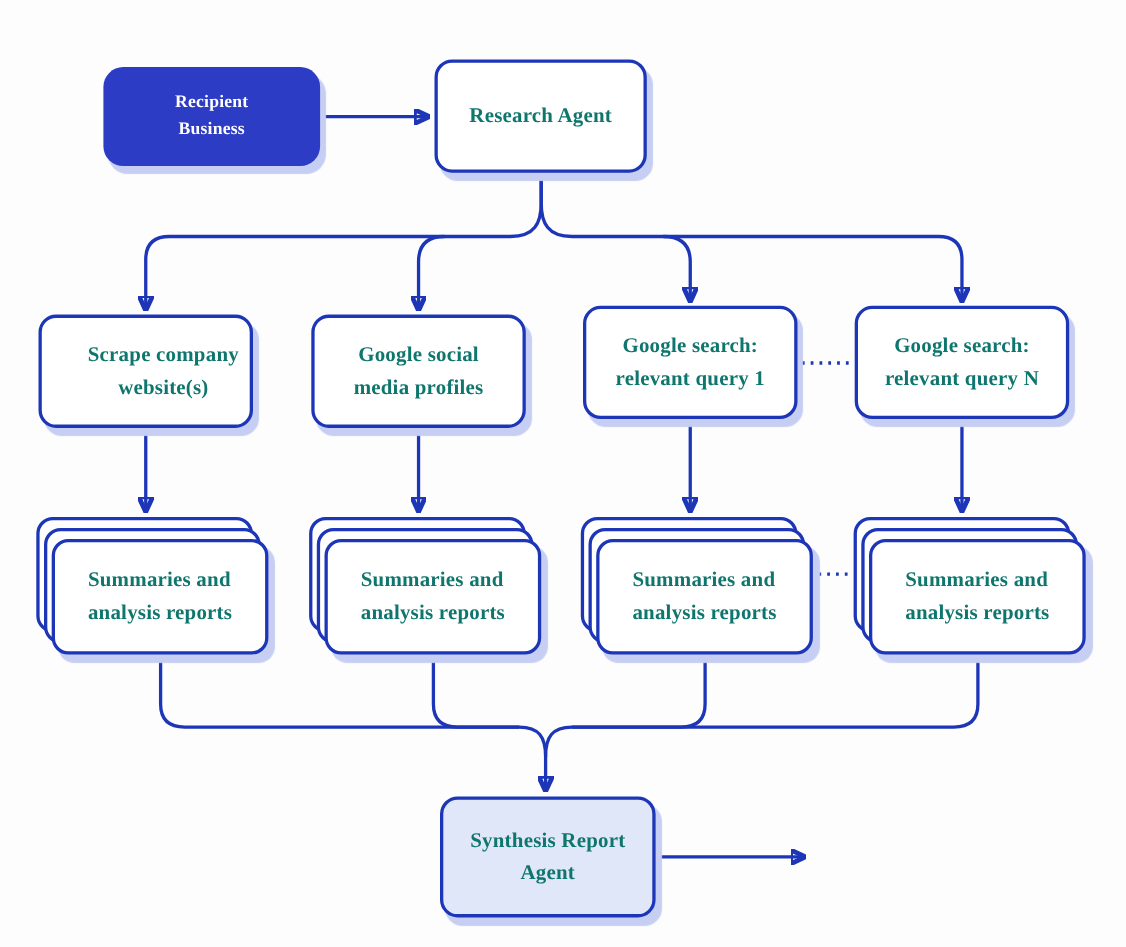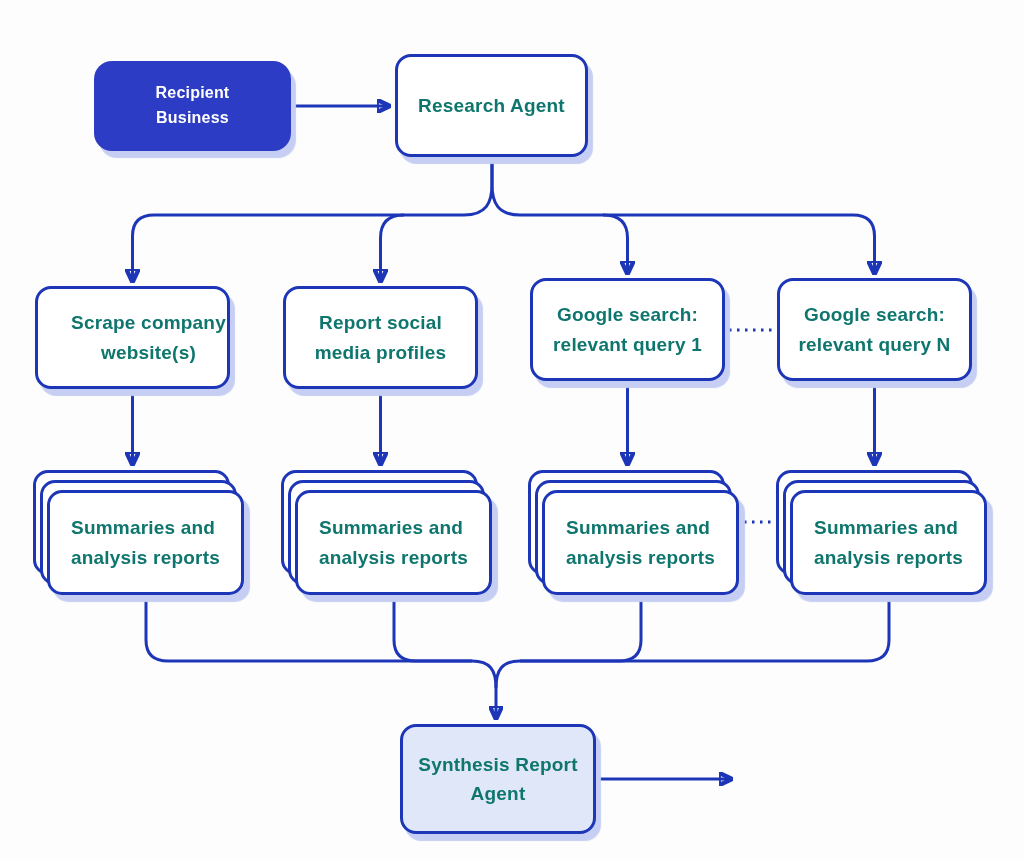--- a/index.html
+++ b/index.html
@@ -1,18 +1,18 @@
 <!DOCTYPE html>
 <html><head>
 <meta charset="utf-8">
 <style>
   html,body{margin:0;padding:0;background:#fdfdfd;}
   .canvas{
     position:relative;width:1024px;height:861px;background:#fdfdfd;
-    font-family:Liberation Sans, sans-serif;overflow:hidden;
+    font-family:Liberation Serif, serif;overflow:hidden;
   }
   svg.wires{position:absolute;left:0;top:0;z-index:1;}
   svg.wires path{fill:none;stroke:#1d36b7;stroke-width:3;stroke-linejoin:round;}
   .node{
     position:absolute;z-index:2;display:flex;align-items:center;justify-content:center;
     text-align:center;box-sizing:border-box;border-radius:16px;
   }
   .lbl{
     white-space:pre-line;color:#0f766e;font-weight:700;font-size:19px;
     line-height:1.55;letter-spacing:.2px;
@@ -90,21 +90,21 @@
   <div class="node outline" id="n-research">
     <span class="lbl">Research Agent</span>
   </div>
 
   <div class="node outline" id="n-scrape-company">
     <span class="lbl">Scrape company
 website(s)</span>
   </div>
 
   <div class="node outline" id="n-scrape-social">
-    <span class="lbl">Report social
+    <span class="lbl">Google social
 media profiles</span>
   </div>
 
   <div class="node outline" id="n-google-1">
     <span class="lbl">Google search:
 relevant query 1</span>
   </div>
 
   <div class="node outline" id="n-google-n">
     <span class="lbl">Google search:

